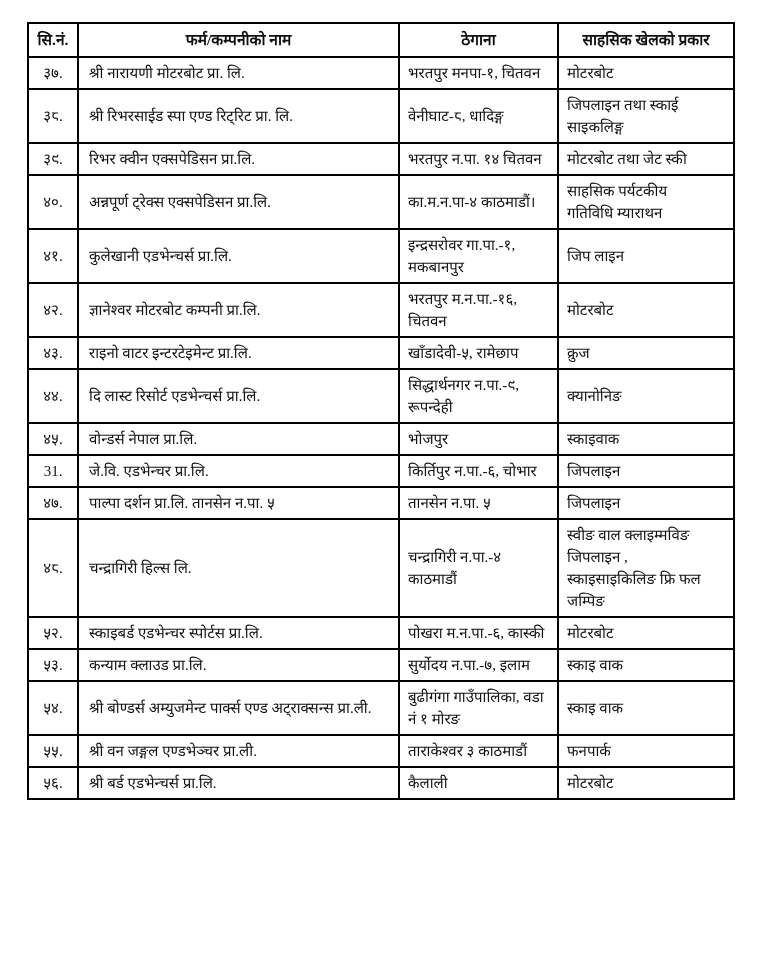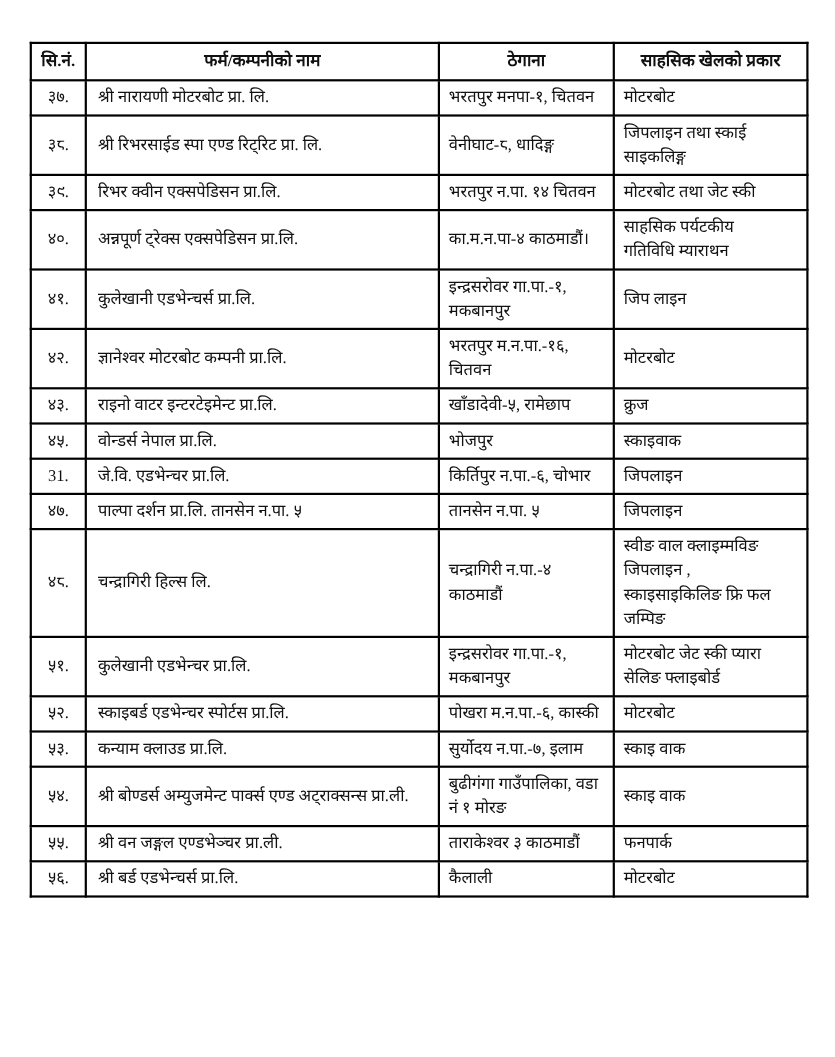--- a/index.html
+++ b/index.html
@@ -12,21 +12,21 @@
     width: 759px;
     height: 961px;
     background: #ffffff;
     font-family: "Liberation Serif", "DejaVu Serif", serif;
     color: #111111;
     overflow: hidden;
   }
   table.registry {
     position: absolute;
     left: 27px;
-    top: 38px;
+    top: 22px;
     width: 706px;
     border-collapse: collapse;
     table-layout: fixed;
     padding-left: 44px;
   }
   .registry th, .registry td {
     border: 2px solid #000000;
     font-size: 15px;
     line-height: 22px;
     vertical-align: middle;
@@ -118,20 +118,27 @@
 चितवन</td>
         <td class="type">मोटरबोट</td>
       </tr>
       <tr>
         <td class="sn">४३.</td>
         <td class="name">राइनो वाटर इन्टरटेइमेन्ट प्रा.लि.</td>
         <td class="addr">खाँडादेवी-५, रामेछाप</td>
         <td class="type">क्रुज</td>
       </tr>
       <tr>
+        <td class="sn">४४.</td>
+        <td class="name">दि लास्ट रिसोर्ट एडभेन्चर्स प्रा.लि.</td>
+        <td class="addr">सिद्धार्थनगर न.पा.-९,
+रूपन्देही</td>
+        <td class="type">क्यानोनिङ</td>
+      </tr>
+      <tr>
         <td class="sn">४५.</td>
         <td class="name">वोन्डर्स नेपाल प्रा.लि.</td>
         <td class="addr">भोजपुर</td>
         <td class="type">स्काइवाक</td>
       </tr>
       <tr>
         <td class="sn">31.</td>
         <td class="name">जे.वि. एडभेन्चर प्रा.लि.</td>
         <td class="addr">किर्तिपुर न.पा.-६, चोभार</td>
         <td class="type">जिपलाइन</td>
@@ -144,28 +151,20 @@
       </tr>
       <tr>
         <td class="sn">४८.</td>
         <td class="name">चन्द्रागिरी हिल्स लि.</td>
         <td class="addr">चन्द्रागिरी न.पा.-४
 काठमाडौं</td>
         <td class="type">स्वीङ वाल क्लाइम्मविङ
 जिपलाइन ,
 स्काइसाइकिलिङ फ्रि फल
 जम्पिङ</td>
-      </tr>
-      <tr>
-        <td class="sn">५१.</td>
-        <td class="name">कुलेखानी एडभेन्चर प्रा.लि.</td>
-        <td class="addr">इन्द्रसरोवर गा.पा.-१,
-मकबानपुर</td>
-        <td class="type">मोटरबोट जेट स्की प्यारा
-सेलिङ फ्लाइबोर्ड</td>
       </tr>
       <tr>
         <td class="sn">५२.</td>
         <td class="name">स्काइबर्ड एडभेन्चर स्पोर्टस प्रा.लि.</td>
         <td class="addr">पोखरा म.न.पा.-६, कास्की</td>
         <td class="type">मोटरबोट</td>
       </tr>
       <tr>
         <td class="sn">५३.</td>
         <td class="name">कन्याम क्लाउड प्रा.लि.</td>

